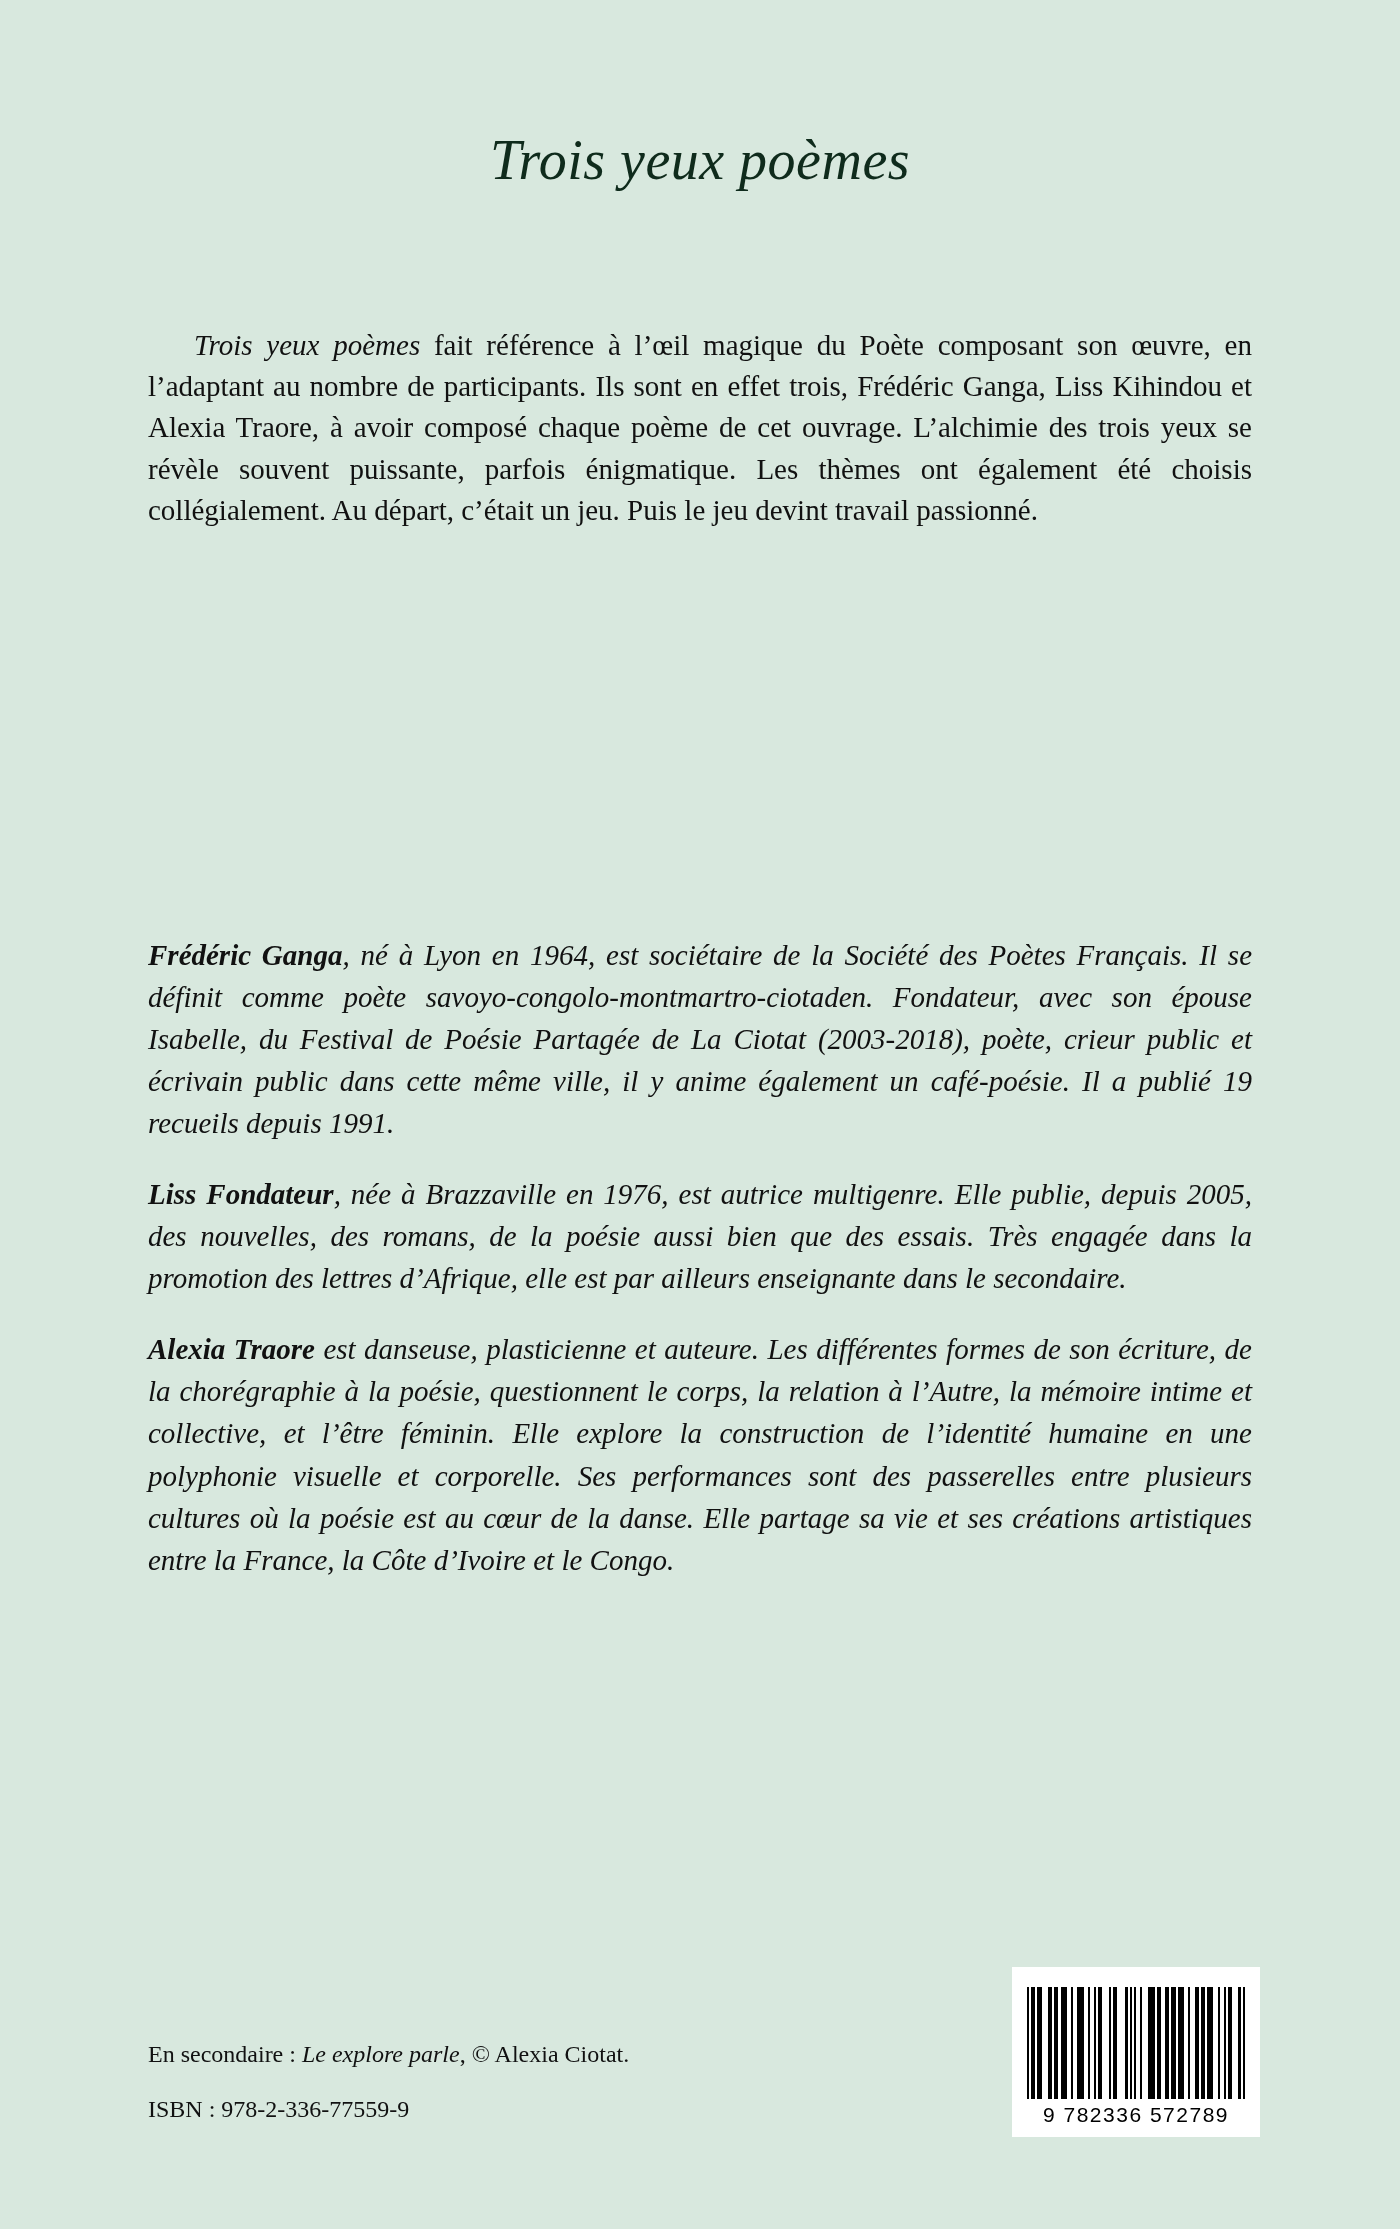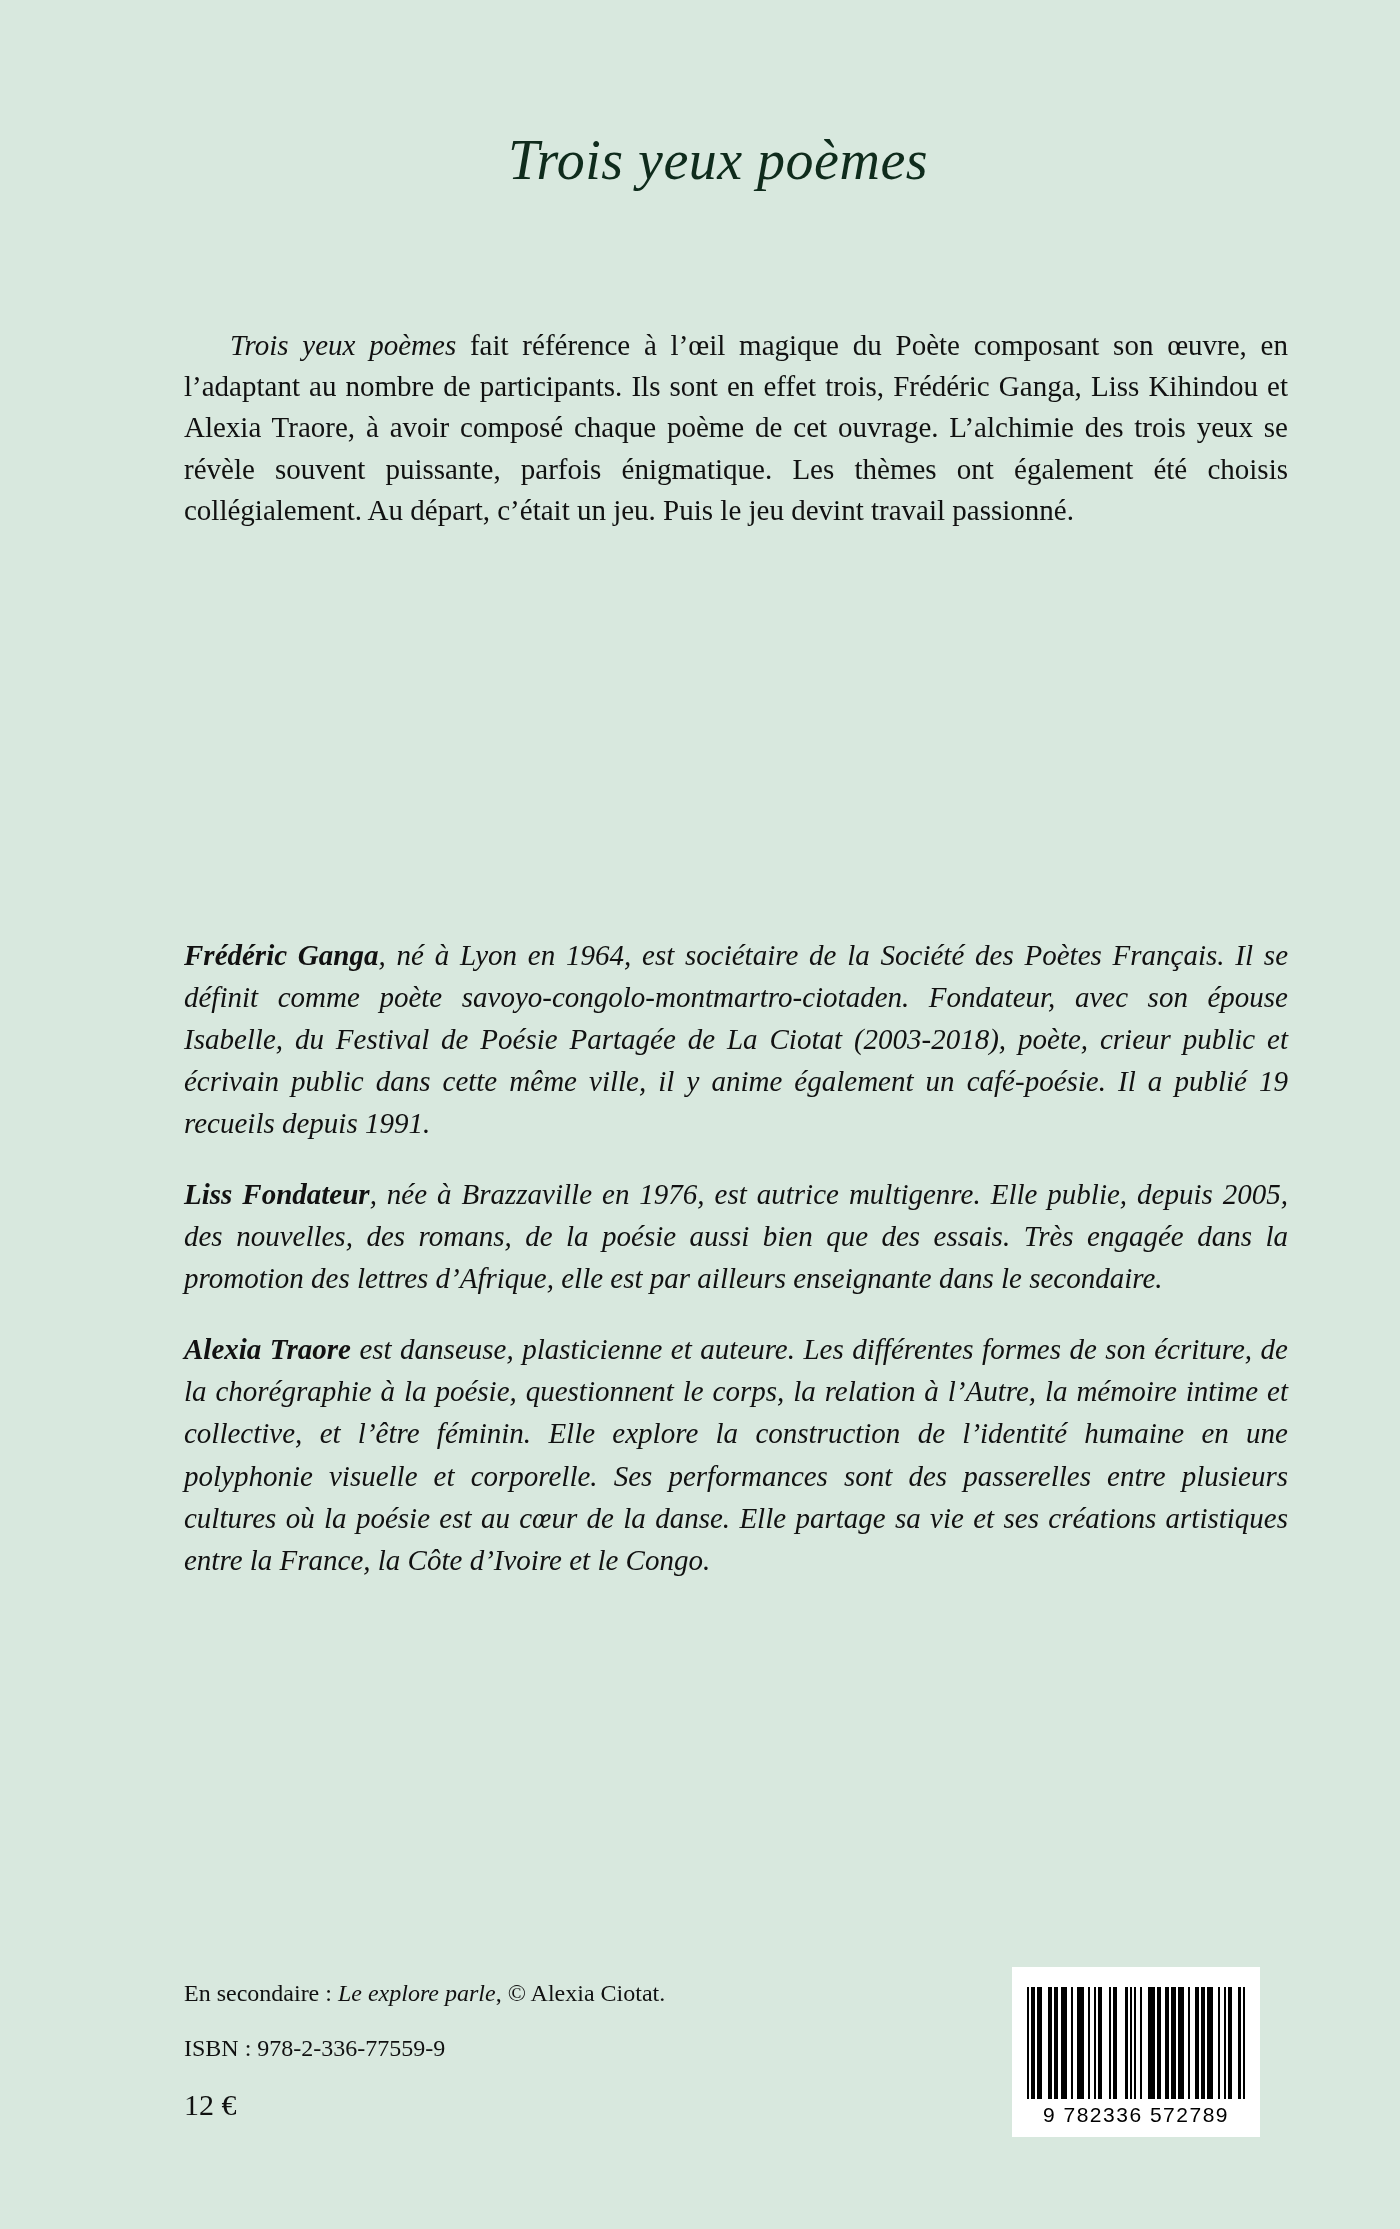--- a/index.html
+++ b/index.html
@@ -12,21 +12,20 @@
     background: #d8e8de;
     font-family: "Liberation Serif", serif;
     color: #1a1a1a;
     position: relative;
     overflow: hidden;
   }
   .page {
     position: absolute;
     inset: 0;
     padding: 2px;
-    margin-left: 36px;
   }
 
   
   .title {
     position: absolute;
     top: 128px;
     left: 0;
     width: 100%;
     text-align: center;
     font-style: italic;
@@ -137,21 +136,20 @@
       <b>Alexia Traore</b><span> est danseuse, plasticienne et auteure. Les différentes formes de son écriture, de la chorégraphie à la poésie, questionnent le corps, la relation à l’Autre, la mémoire intime et collective, et l’être féminin. Elle explore la construction de l’identité humaine en une polyphonie visuelle et corporelle. Ses performances sont des passerelles entre plusieurs cultures où la poésie est au cœur de la danse. Elle partage sa vie et ses créations artistiques entre la France, la Côte d’Ivoire et le Congo.</span>
     </p>
 
   </div>
 
   <div class="footer">
     <div class="cover-line">
       <span>En secondaire : </span><i>Le explore parle</i><span>, © Alexia Ciotat.</span>
     </div>
     <div class="isbn">ISBN : 978-2-336-77559-9</div>
-    <div class="price">12 €</div>
   </div>
 
   <div class="barcode-box">
     <div class="bars" id="bars">
         <span style="flex: 1 0 0px; background: rgb(0, 0, 0);"></span>
         <span style="flex: 1 0 0px; background: rgb(255, 255, 255);"></span>
         <span style="flex: 1 0 0px; background: rgb(0, 0, 0);"></span>
         <span style="flex: 1 0 0px; background: rgb(0, 0, 0);"></span>
         <span style="flex: 1 0 0px; background: rgb(255, 255, 255);"></span>
         <span style="flex: 2 0 0px; background: rgb(0, 0, 0);"></span>

